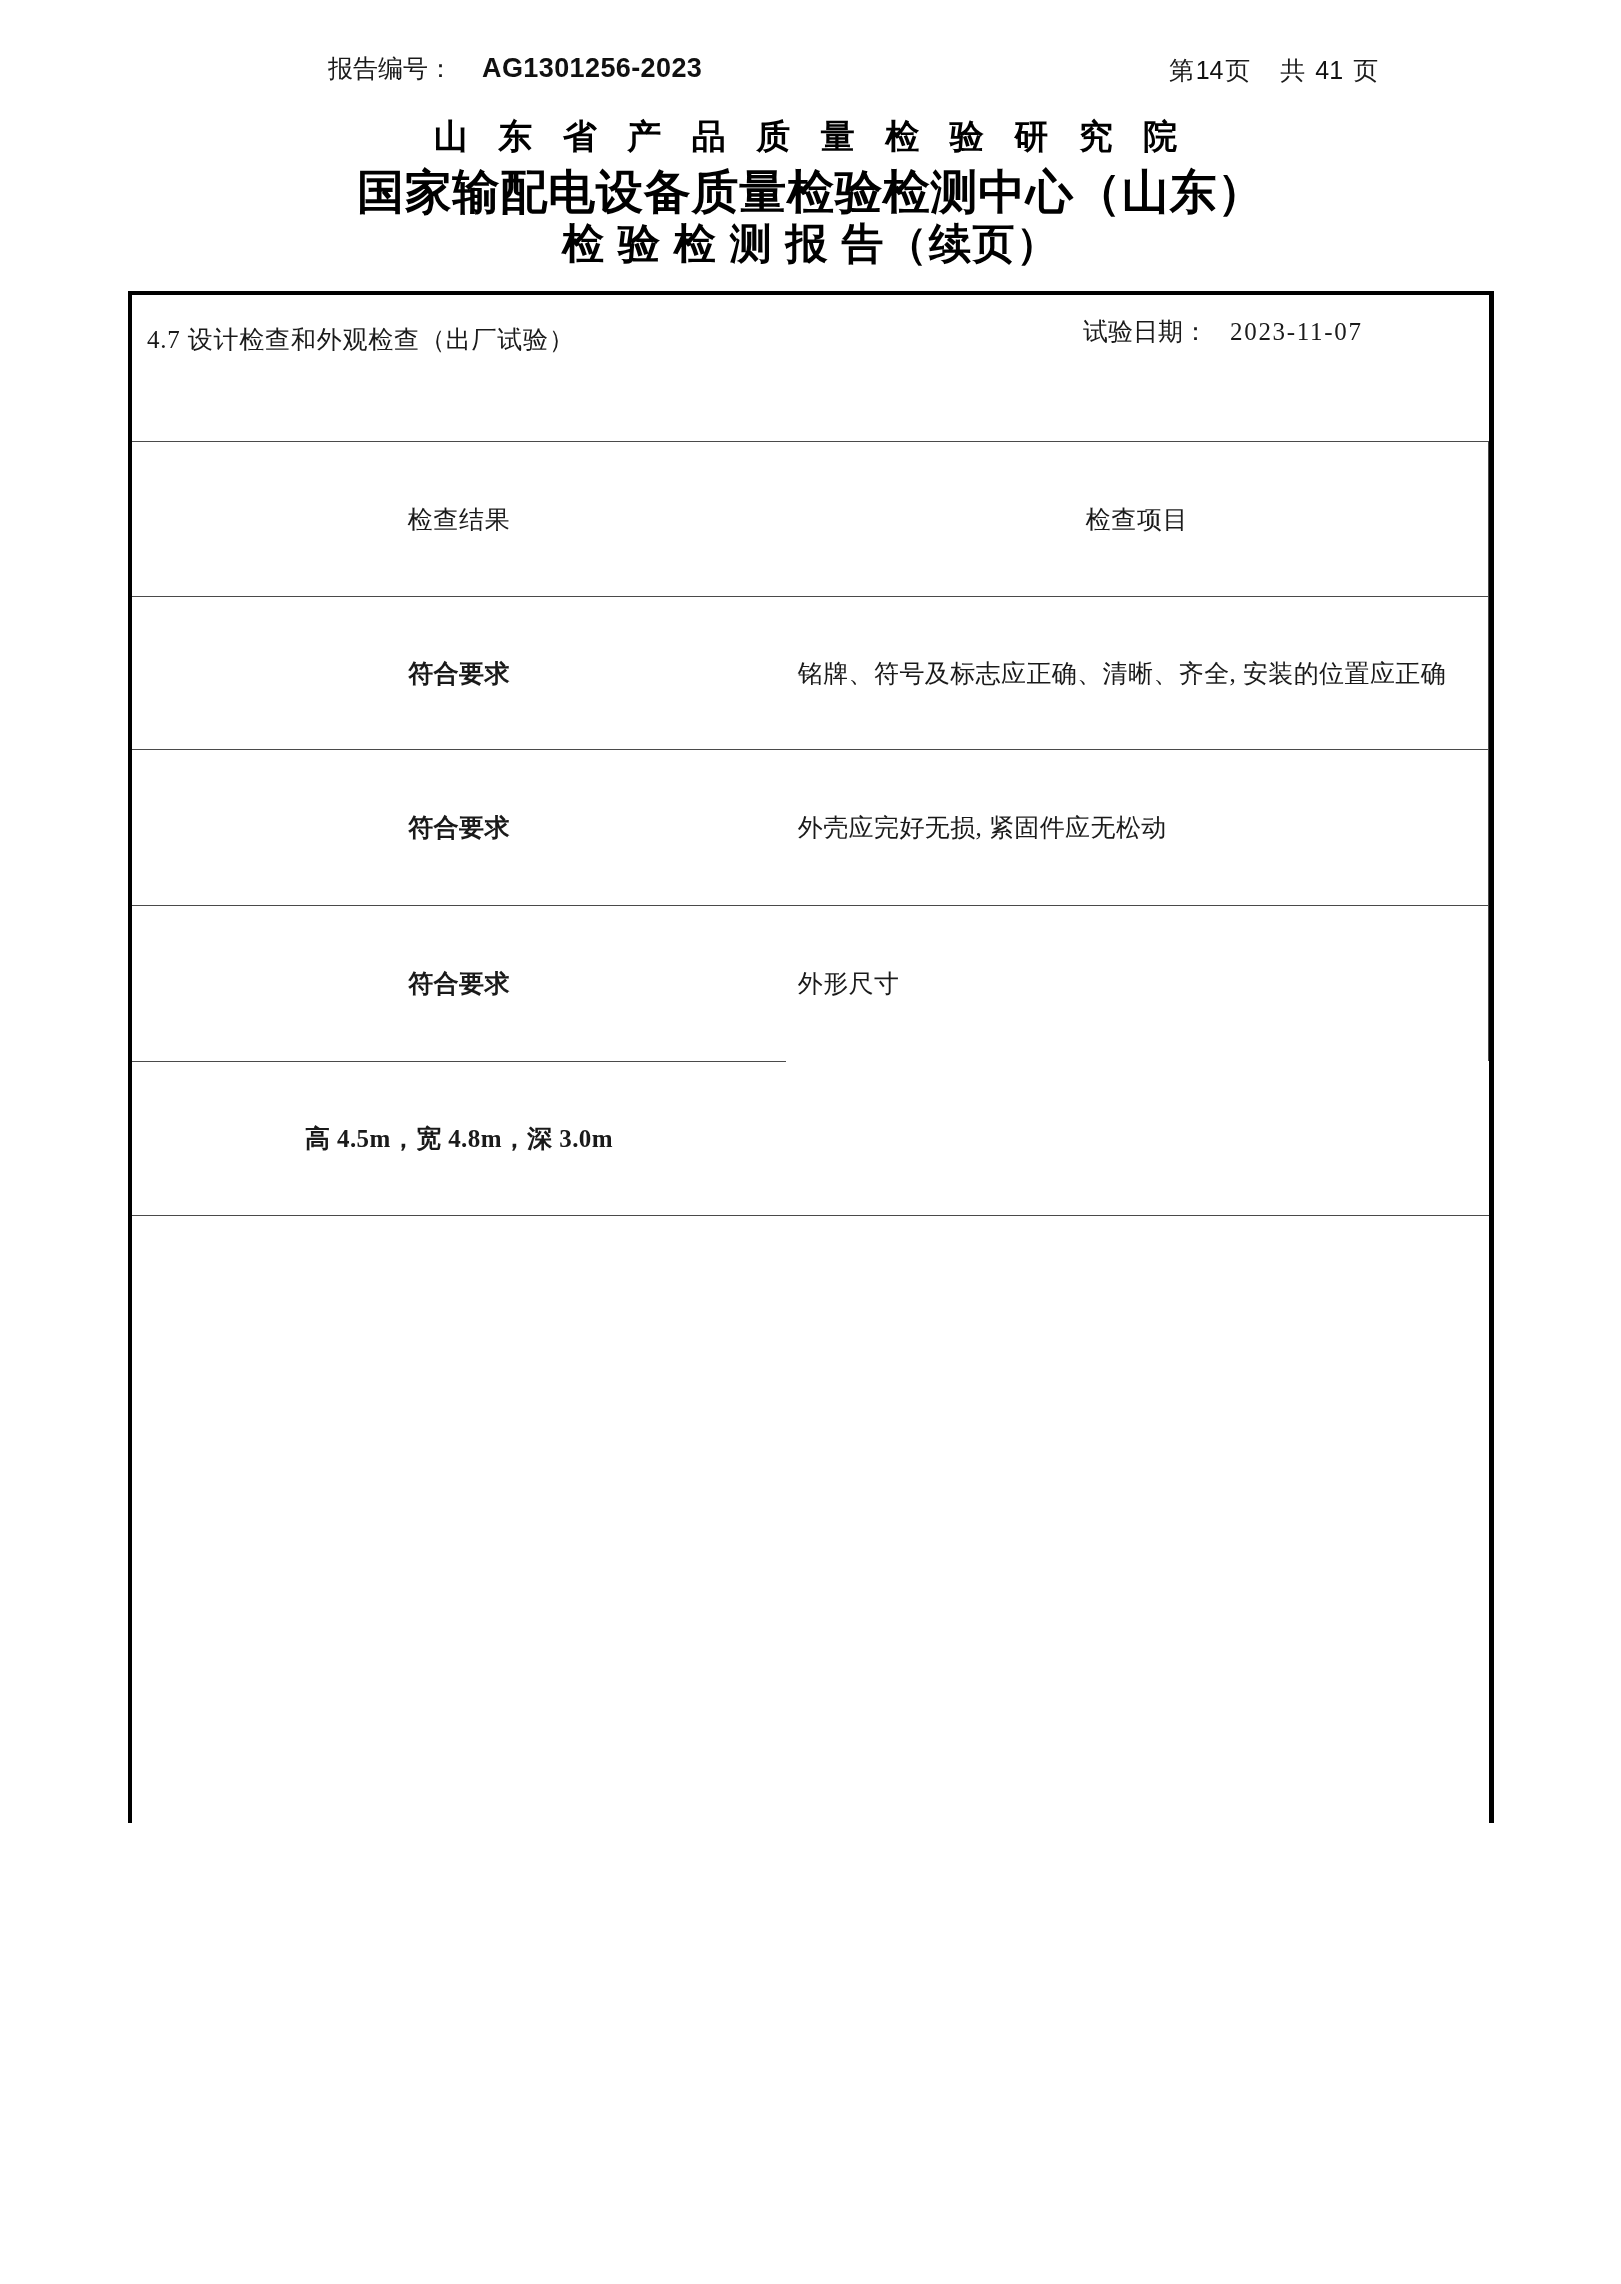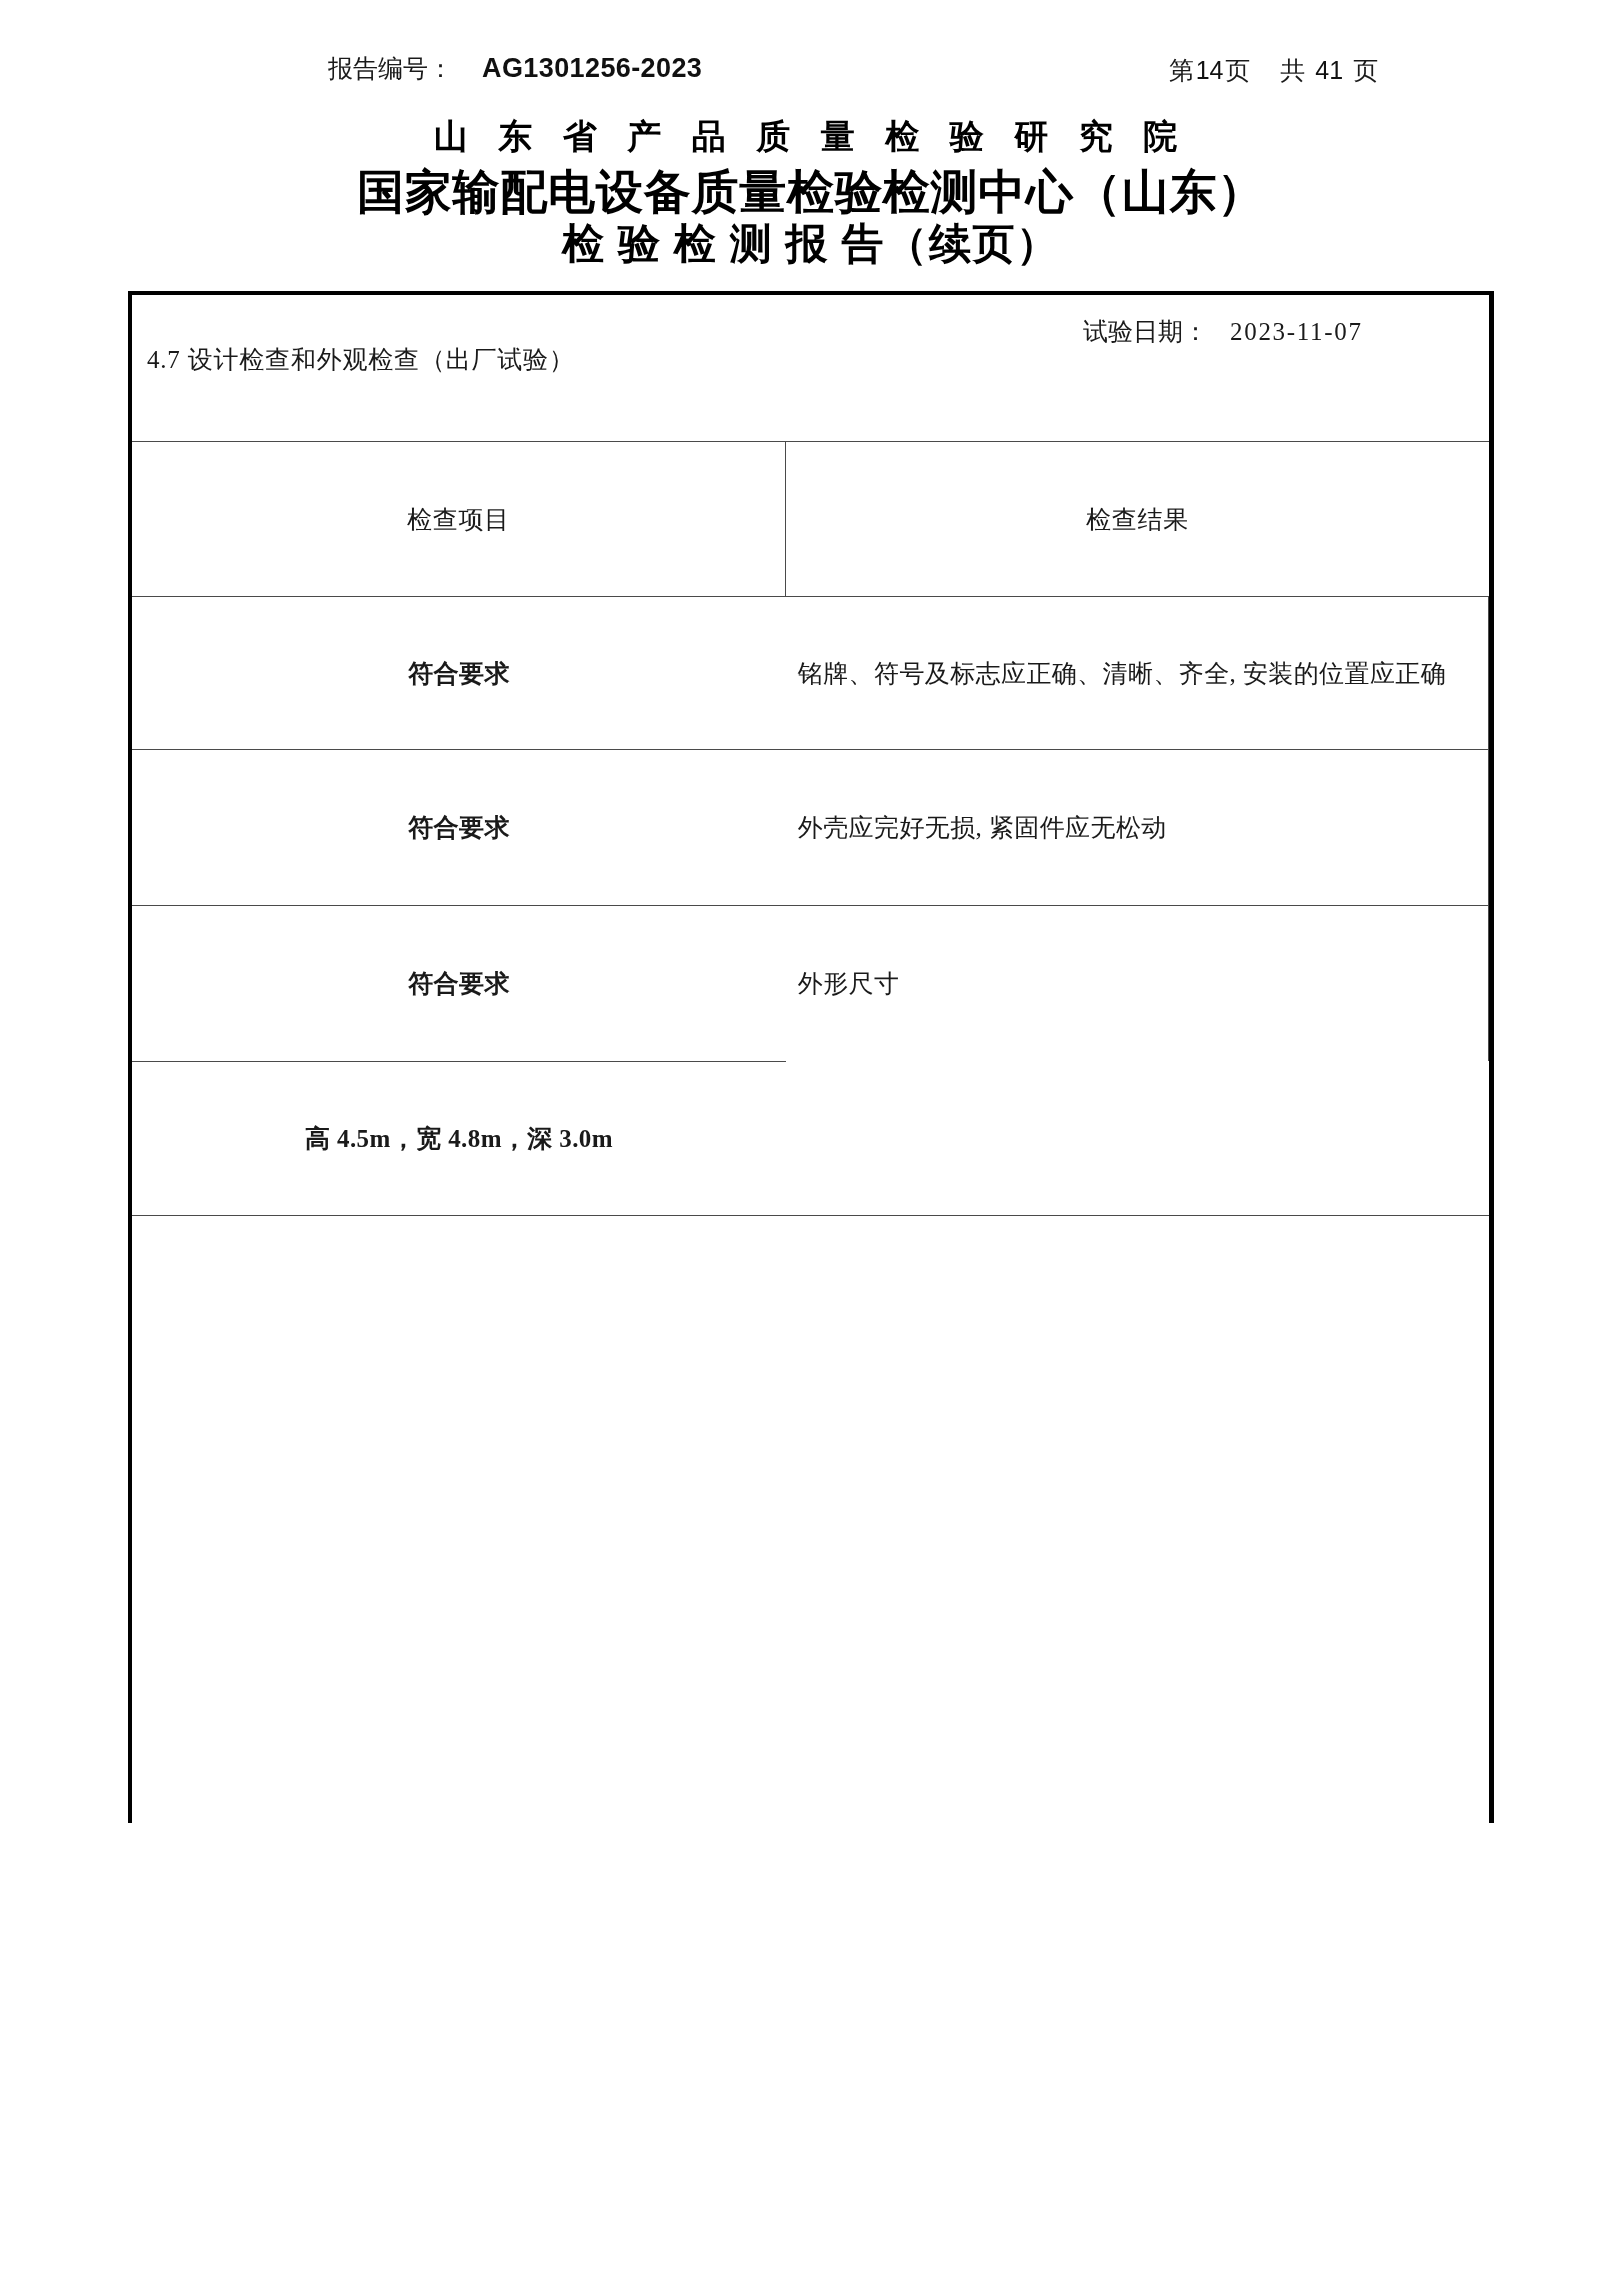--- a/index.html
+++ b/index.html
@@ -64,21 +64,21 @@
     grid-template-rows:146px 155px 153px 156px 156px 154px 1fr;
     font-size:25px;
   }
   .cell{box-sizing:border-box;}
   .span2{grid-column:1 / 3;}
   .line-top{border-top:1.7px solid #4a4a4a;}
   .line-right{border-right:1.7px solid #4a4a4a;}
 
   .section-row{position:relative;}
   .section-heading{
-    position:absolute;left:15px;top:48px;
+    position:absolute;left:15px;top:28px;
     font-size:25px;letter-spacing:0.8px;white-space:nowrap;
   }
   .test-date{
     position:absolute;left:951px;top:20px;
     display:flex;align-items:baseline;gap:22px;
     font-size:25px;white-space:nowrap;
   }
   .test-date .date-value{letter-spacing:1.7px;}
 
   .th{
@@ -127,22 +127,22 @@
   <div class="report-table">
 
     <div class="cell span2 section-row">
       <span class="section-heading">4.7 设计检查和外观检查（出厂试验）</span>
       <span class="test-date">
         <span>试验日期：</span>
         <span class="date-value">2023-11-07</span>
       </span>
     </div>
 
+    <div class="cell th line-top">检查结果</div>
     <div class="cell th line-top line-right">检查项目</div>
-    <div class="cell th line-top">检查结果</div>
 
     <div class="cell td-result line-top">符合要求</div>
 
     <div class="cell td-item line-top line-right">铭牌、符号及标志应正确、清晰、齐全, 安装的位置应正确</div>
     <div class="cell td-result line-top">符合要求</div>
 
     <div class="cell td-item line-top line-right">外壳应完好无损, 紧固件应无松动</div>
     <div class="cell td-result line-top">符合要求</div>
 
     <div class="cell td-item line-top line-right">外形尺寸</div>

